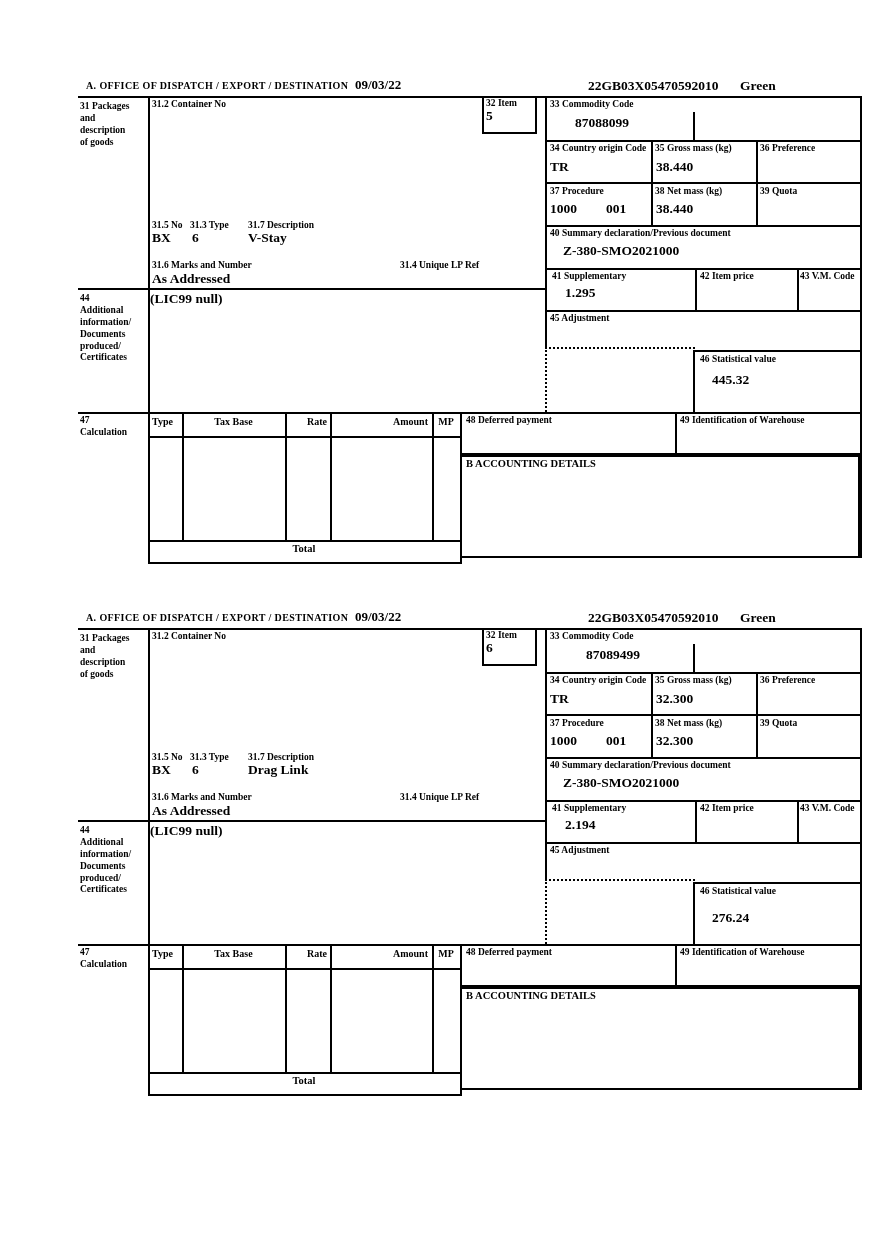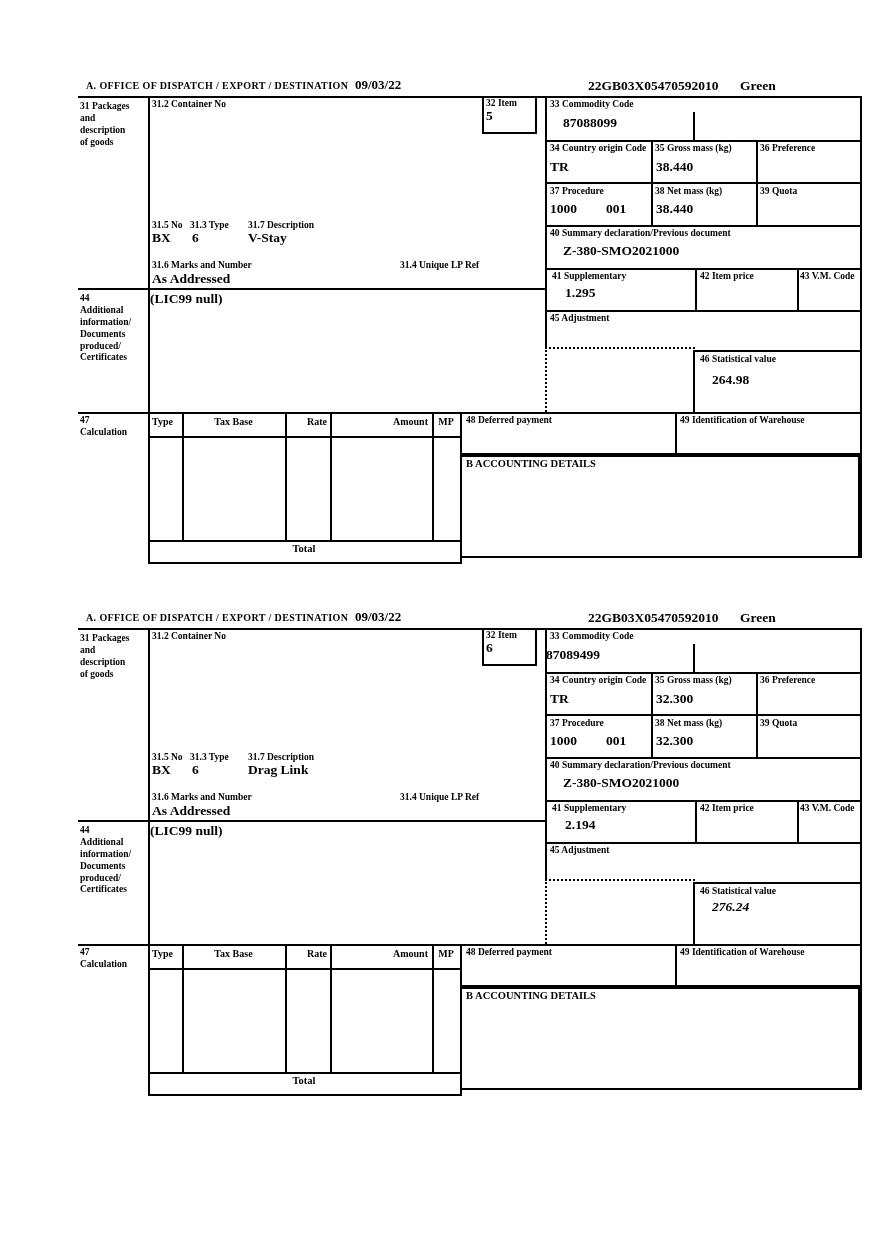--- a/index.html
+++ b/index.html
@@ -110,34 +110,34 @@
     <div class="acc">B ACCOUNTING DETAILS</div>
     <div class="total">Total</div>
 
     <div class="th" style="left:152px;">Type</div>
     <div class="th" style="left:184px;width:99px;text-align:center;">Tax Base</div>
     <div class="th" style="left:285px;width:42px;text-align:right;">Rate</div>
     <div class="th" style="left:332px;width:96px;text-align:right;">Amount</div>
     <div class="th" style="left:433px;width:26px;text-align:center;">MP</div>
 
     <div class="val" style="left:486px;top:33px;">5</div>
-    <div class="val" style="left:563px;top:40px;">87088099</div>
+    <div class="val" style="left:575px;top:40px;">87088099</div>
     <div class="val" style="left:550px;top:84px;">TR</div>
     <div class="val" style="left:656px;top:84px;">38.440</div>
     <div class="val" style="left:550px;top:126px;">1000</div>
     <div class="val" style="left:606px;top:126px;">001</div>
     <div class="val" style="left:656px;top:126px;">38.440</div>
     <div class="val" style="left:563px;top:168px;">Z-380-SMO2021000</div>
     <div class="val" style="left:565px;top:210px;">1.295</div>
     <div class="val" style="left:152px;top:155px;">BX</div>
     <div class="val" style="left:192px;top:155px;">6</div>
     <div class="val" style="left:248px;top:155px;">V-Stay</div>
     <div class="val" style="left:152px;top:196px;">As Addressed</div>
     <div class="val" style="left:150px;top:216px;">(LIC99 null)</div>
-    <div class="val" style="left:712px;top:297px;">264.98</div>
+    <div class="val" style="left:712px;top:297px;">445.32</div>
   </div>
 
   <div class="section">
 
     <div class="hdr-office">A.  OFFICE OF DISPATCH / EXPORT / DESTINATION</div>
     <div class="hdr-date">09/03/22</div>
     <div class="hdr-ref">22GB03X05470592010</div>
     <div class="hdr-green">Green</div>
 
     <div class="hl" style="left:78px;top:20px;width:784px;"></div>
@@ -214,28 +214,28 @@
     <div class="acc">B ACCOUNTING DETAILS</div>
     <div class="total">Total</div>
 
     <div class="th" style="left:152px;">Type</div>
     <div class="th" style="left:184px;width:99px;text-align:center;">Tax Base</div>
     <div class="th" style="left:285px;width:42px;text-align:right;">Rate</div>
     <div class="th" style="left:332px;width:96px;text-align:right;">Amount</div>
     <div class="th" style="left:433px;width:26px;text-align:center;">MP</div>
 
     <div class="val" style="left:486px;top:33px;">6</div>
-    <div class="val" style="left:546px;top:40px;">87089499</div>
+    <div class="val" style="left:586px;top:40px;">87089499</div>
     <div class="val" style="left:550px;top:84px;">TR</div>
     <div class="val" style="left:656px;top:84px;">32.300</div>
     <div class="val" style="left:550px;top:126px;">1000</div>
     <div class="val" style="left:606px;top:126px;">001</div>
     <div class="val" style="left:656px;top:126px;">32.300</div>
     <div class="val" style="left:563px;top:168px;">Z-380-SMO2021000</div>
     <div class="val" style="left:565px;top:210px;">2.194</div>
     <div class="val" style="left:152px;top:155px;">BX</div>
     <div class="val" style="left:192px;top:155px;">6</div>
     <div class="val" style="left:248px;top:155px;">Drag Link</div>
     <div class="val" style="left:152px;top:196px;">As Addressed</div>
     <div class="val" style="left:150px;top:216px;">(LIC99 null)</div>
-    <div class="val" style="left:712px;top:292px;font-style:italic;">276.24</div>
+    <div class="val" style="left:712px;top:303px;">276.24</div>
   </div>
 </div>
 
 </body></html>

